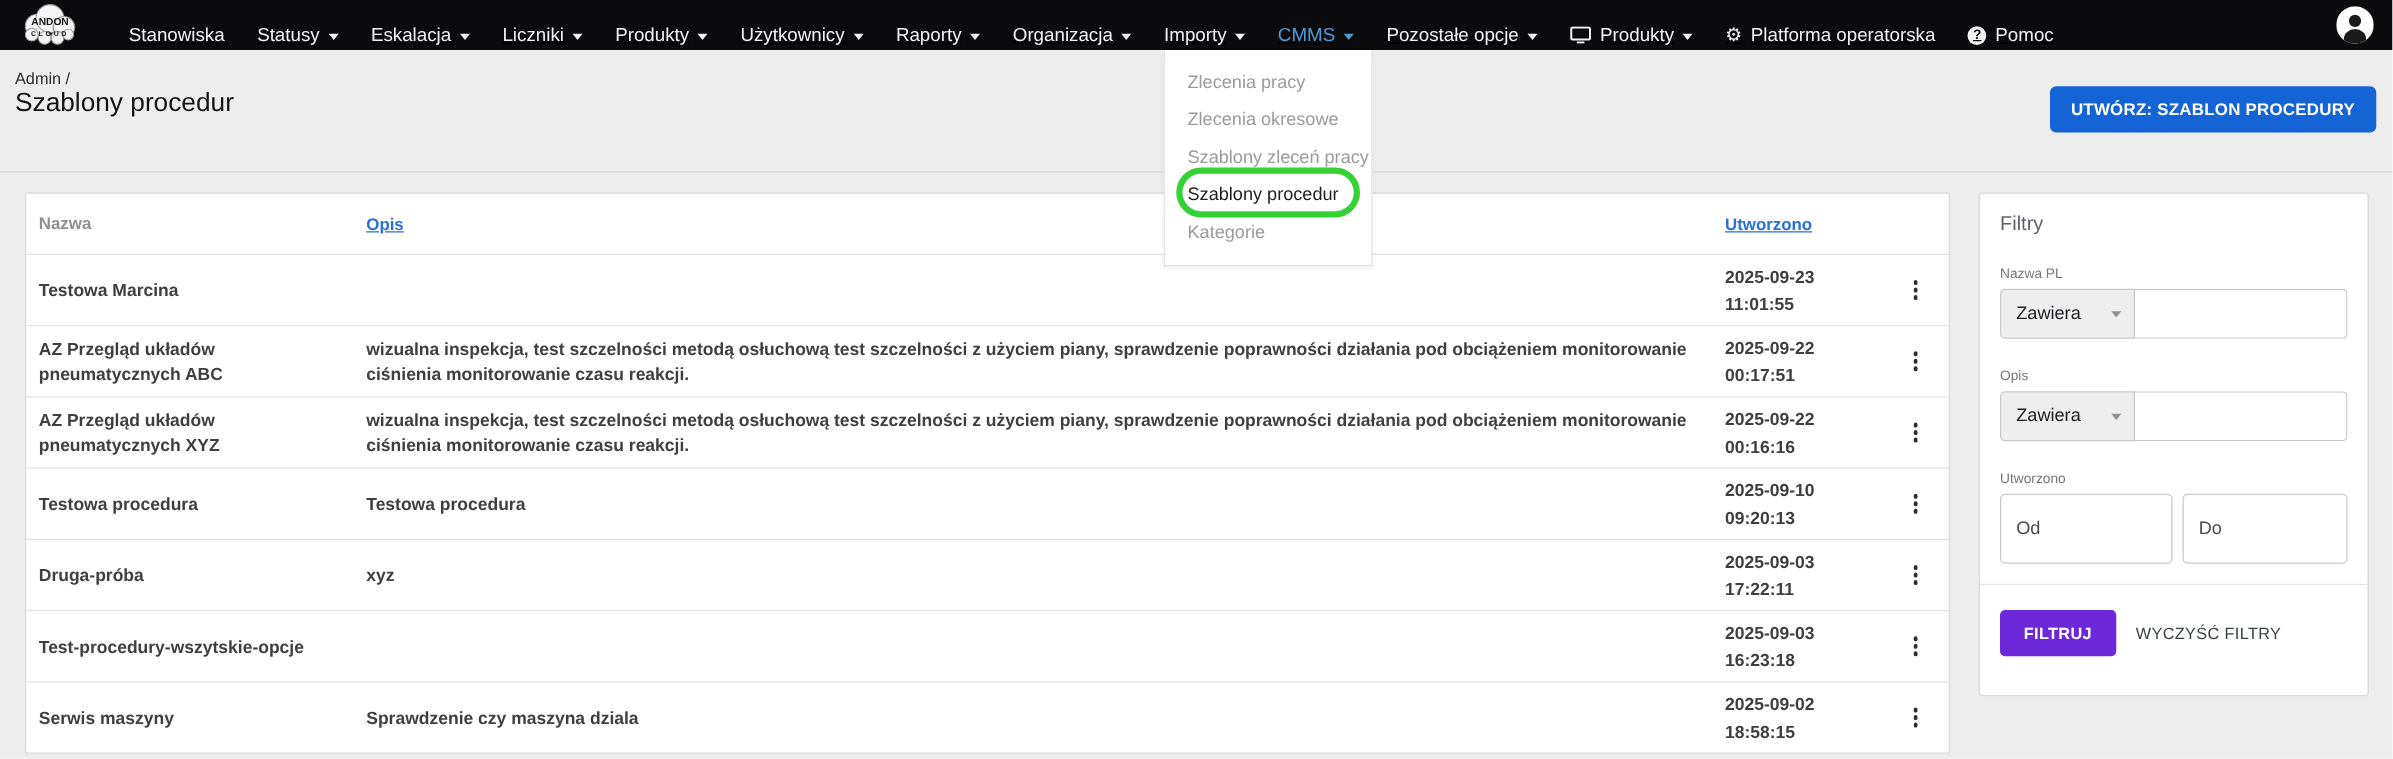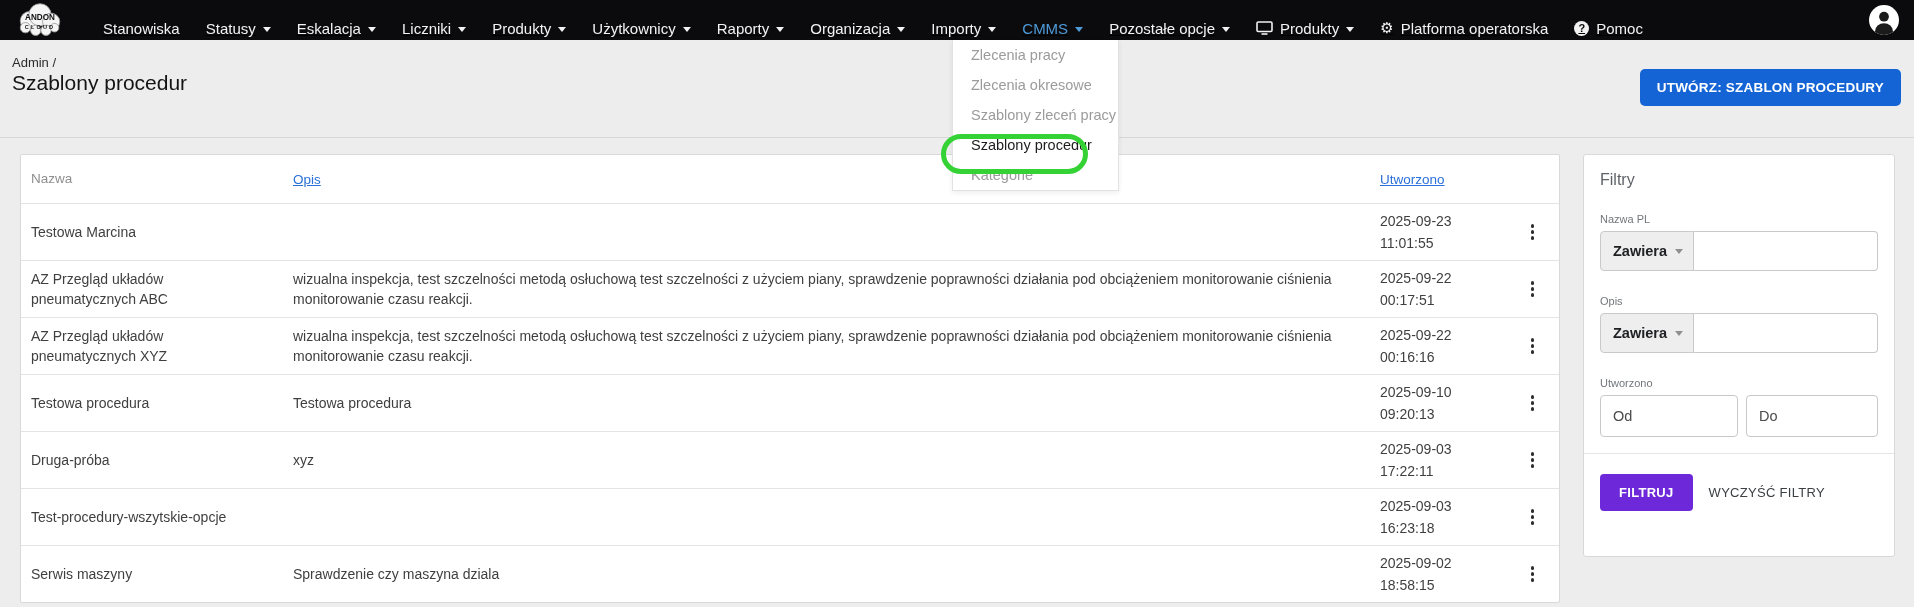--- a/index.html
+++ b/index.html
@@ -31,23 +31,23 @@
     width:15px; height:15px; border-radius:50%; background:#f2f2f2;
     color:#0b0b0e; font-size:11px; font-weight:700;
     display:flex; align-items:center; justify-content:center;
   }
   .q-icon::before { content:"?"; }
   .gear-glyph { font-family:"DejaVu Sans",sans-serif; font-size:15px; line-height:1; color:#f2f2f2; }
   .avatar { margin-left:auto; margin-right:15px; width:30px; height:30px; cursor:pointer; }
 
   
   .dropdown {
-    position:absolute; top:40px; left:952px; width:167px;
+    position:absolute; top:40px; left:931px; width:167px;
     background:#fff; border:1px solid #e2e2e2; border-top:none;
-    box-shadow:0 2px 5px rgba(0,0,0,.07); padding:0 0; z-index:40;
+    box-shadow:0 2px 5px rgba(0,0,0,.07); padding:11px 0; z-index:40;
   }
   .dd-item { padding:7px 18px; font-size:14.5px; color:#9b9b9b; cursor:pointer; white-space:nowrap; }
   .dd-item.active { color:#1d1d1d; }
   .annotation-ring {
     position:absolute; left:941px; top:134px; width:147px; height:40px;
     border:5px solid #34d234; border-radius:21px; z-index:60; pointer-events:none;
   }
 
   
   .page-header {
@@ -63,21 +63,21 @@
     font-family:inherit;
   }
 
   
   .table-card {
     position:absolute; left:20px; top:154px; width:1540px;
     background:#fff; border:1px solid #d9d9d9; border-radius:2px;
   }
   .t-row {
     display:grid; grid-template-columns:272px 1087px 126px 1fr;
-    align-items:center; min-height:57px;
+    align-items:center; min-height:57px;font-weight:bold;
   }
   .t-row.head { min-height:48px; }
   .t-row + .t-row { border-top:1px solid #e4e4e4; }
   .cell { font-size:14px; color:#3f3f3f; line-height:20px; }
   .cell.name { padding-left:10px; padding-right:22px; }
   .cell.opis { padding-right:30px; }
   .head .cell.name { color:#8f8f8f; font-size:13.5px; }
   .link { color:#2b70d8; text-decoration:underline; font-size:13.5px; cursor:pointer; }
   .cell.created { line-height:22px; }
   .cell.actions { display:flex; justify-content:center; }
@@ -86,37 +86,37 @@
 
   
   .filter-card {
     position:absolute; left:1583px; top:154px; width:312px; height:403px;
     background:#fff; border:1px solid #d9d9d9; border-radius:3px; padding:16px;
   }
   .f-title { font-size:16px; color:#5f6368; }
   .f-label { margin-top:24px; font-size:11px; color:#73777b; }
   .f-row { margin-top:6px; display:flex; height:40px; }
   .f-select {
-    width:94px; background:#eeeeee; border:1px solid #c9c9c9;
+    width:108px; background:#eeeeee; border:1px solid #c9c9c9;
     border-radius:4px 0 0 4px; display:flex; align-items:center; justify-content:space-between;
-    padding:0 10px 0 12px; font-size:14.5px; color:#202124; cursor:pointer;font-weight:bold;
+    padding:0 10px 0 12px; font-size:14.5px; color:#202124; cursor:pointer;
   }
   .caret-gray {
     width:0; height:0;
     border-left:4px solid transparent; border-right:4px solid transparent;
     border-top:5px solid #8f8f8f;
   }
   .f-input {
     flex:1; min-width:0; border:1px solid #c9c9c9; border-left:none;
     border-radius:0 4px 4px 0; font-size:14.5px; padding:0 10px; outline:none;
     font-family:inherit; color:#202124; background:#fff;
   }
   .f-dates { margin-top:6px; display:flex; gap:8px; }
   .f-date {
-    height:42px; border:1px solid #c9c9c9; border-radius:4px; padding:0 12px;
+    height:56px; border:1px solid #c9c9c9; border-radius:4px; padding:0 12px;
     font-size:14.5px; outline:none; font-family:inherit; color:#0369a1; background:#fff;
   }
   .f-date::placeholder { color:#4a4a4a; opacity:1; }
   .f-date.from { width:138px; }
   .f-date.to { flex:1; min-width:0; }
   .f-divider { margin:16px -16px 0; border-top:1px solid #e6e6e6; }
   .f-actions { margin-top:20px; display:flex; align-items:center; }
   .filtruj-btn {
     background:#6d28d9; color:#fff; border:none; border-radius:4px;
     padding:11px 19px; font-size:13px; font-weight:700; letter-spacing:.3px;

